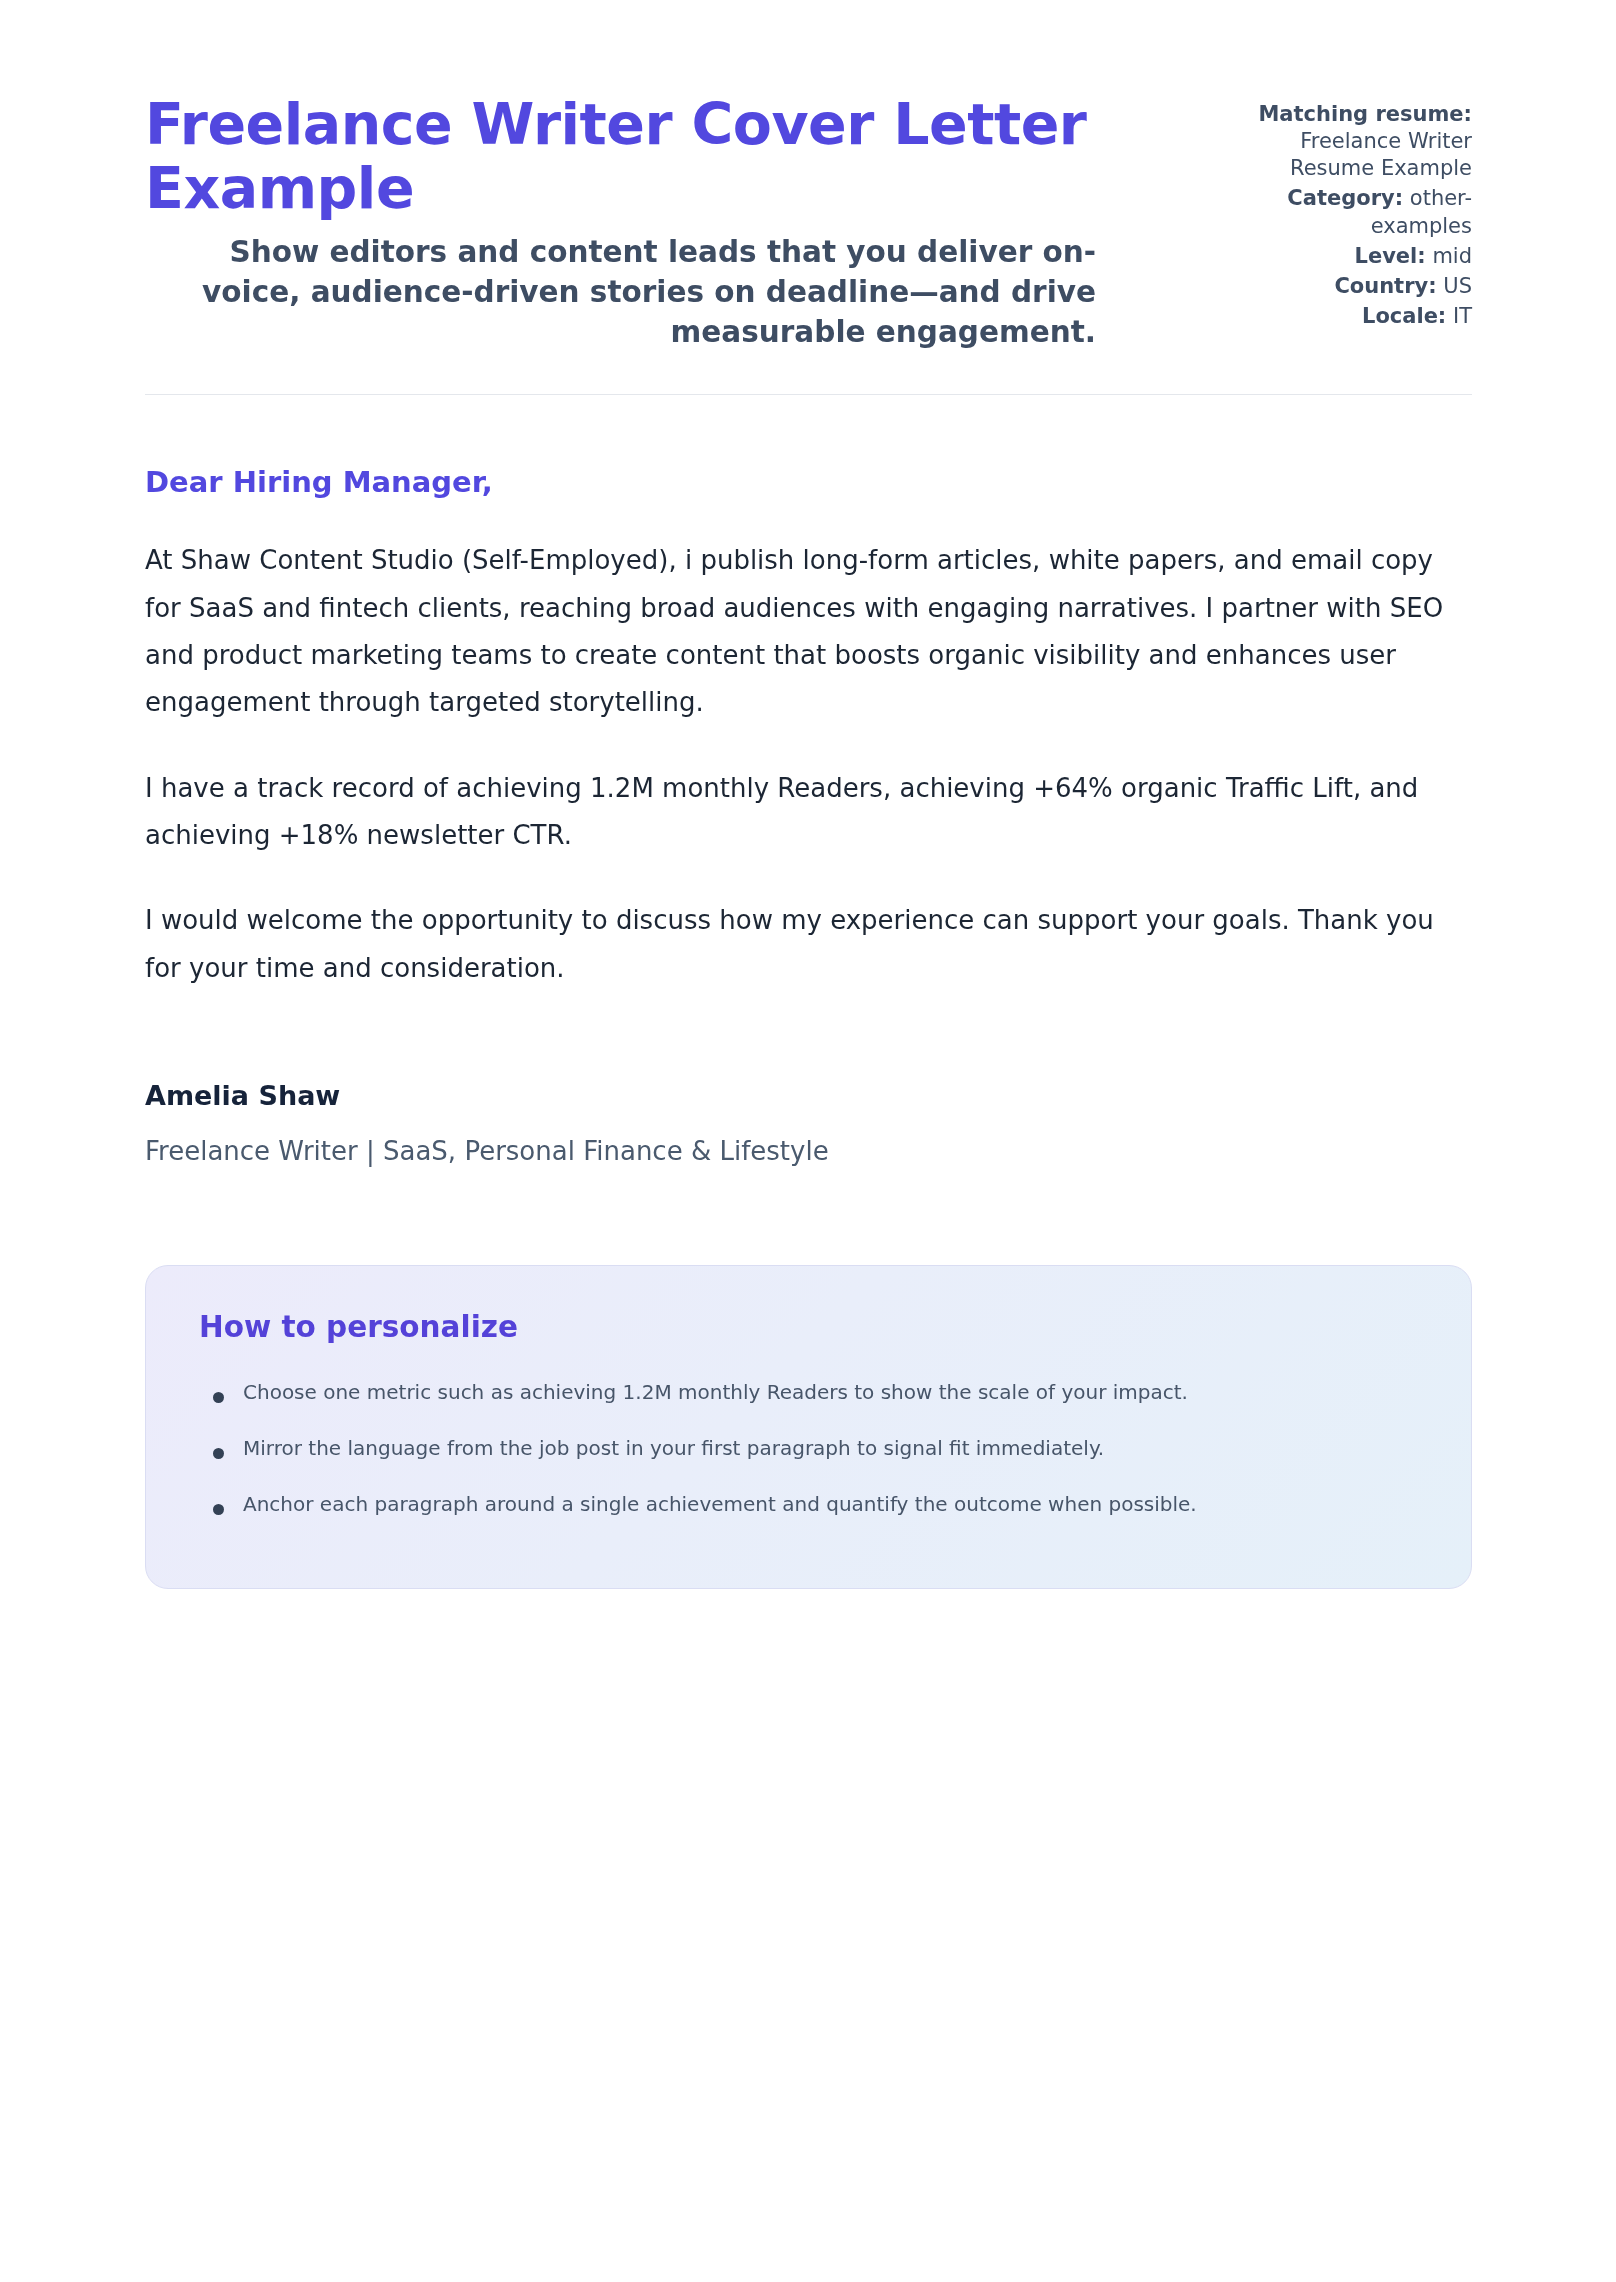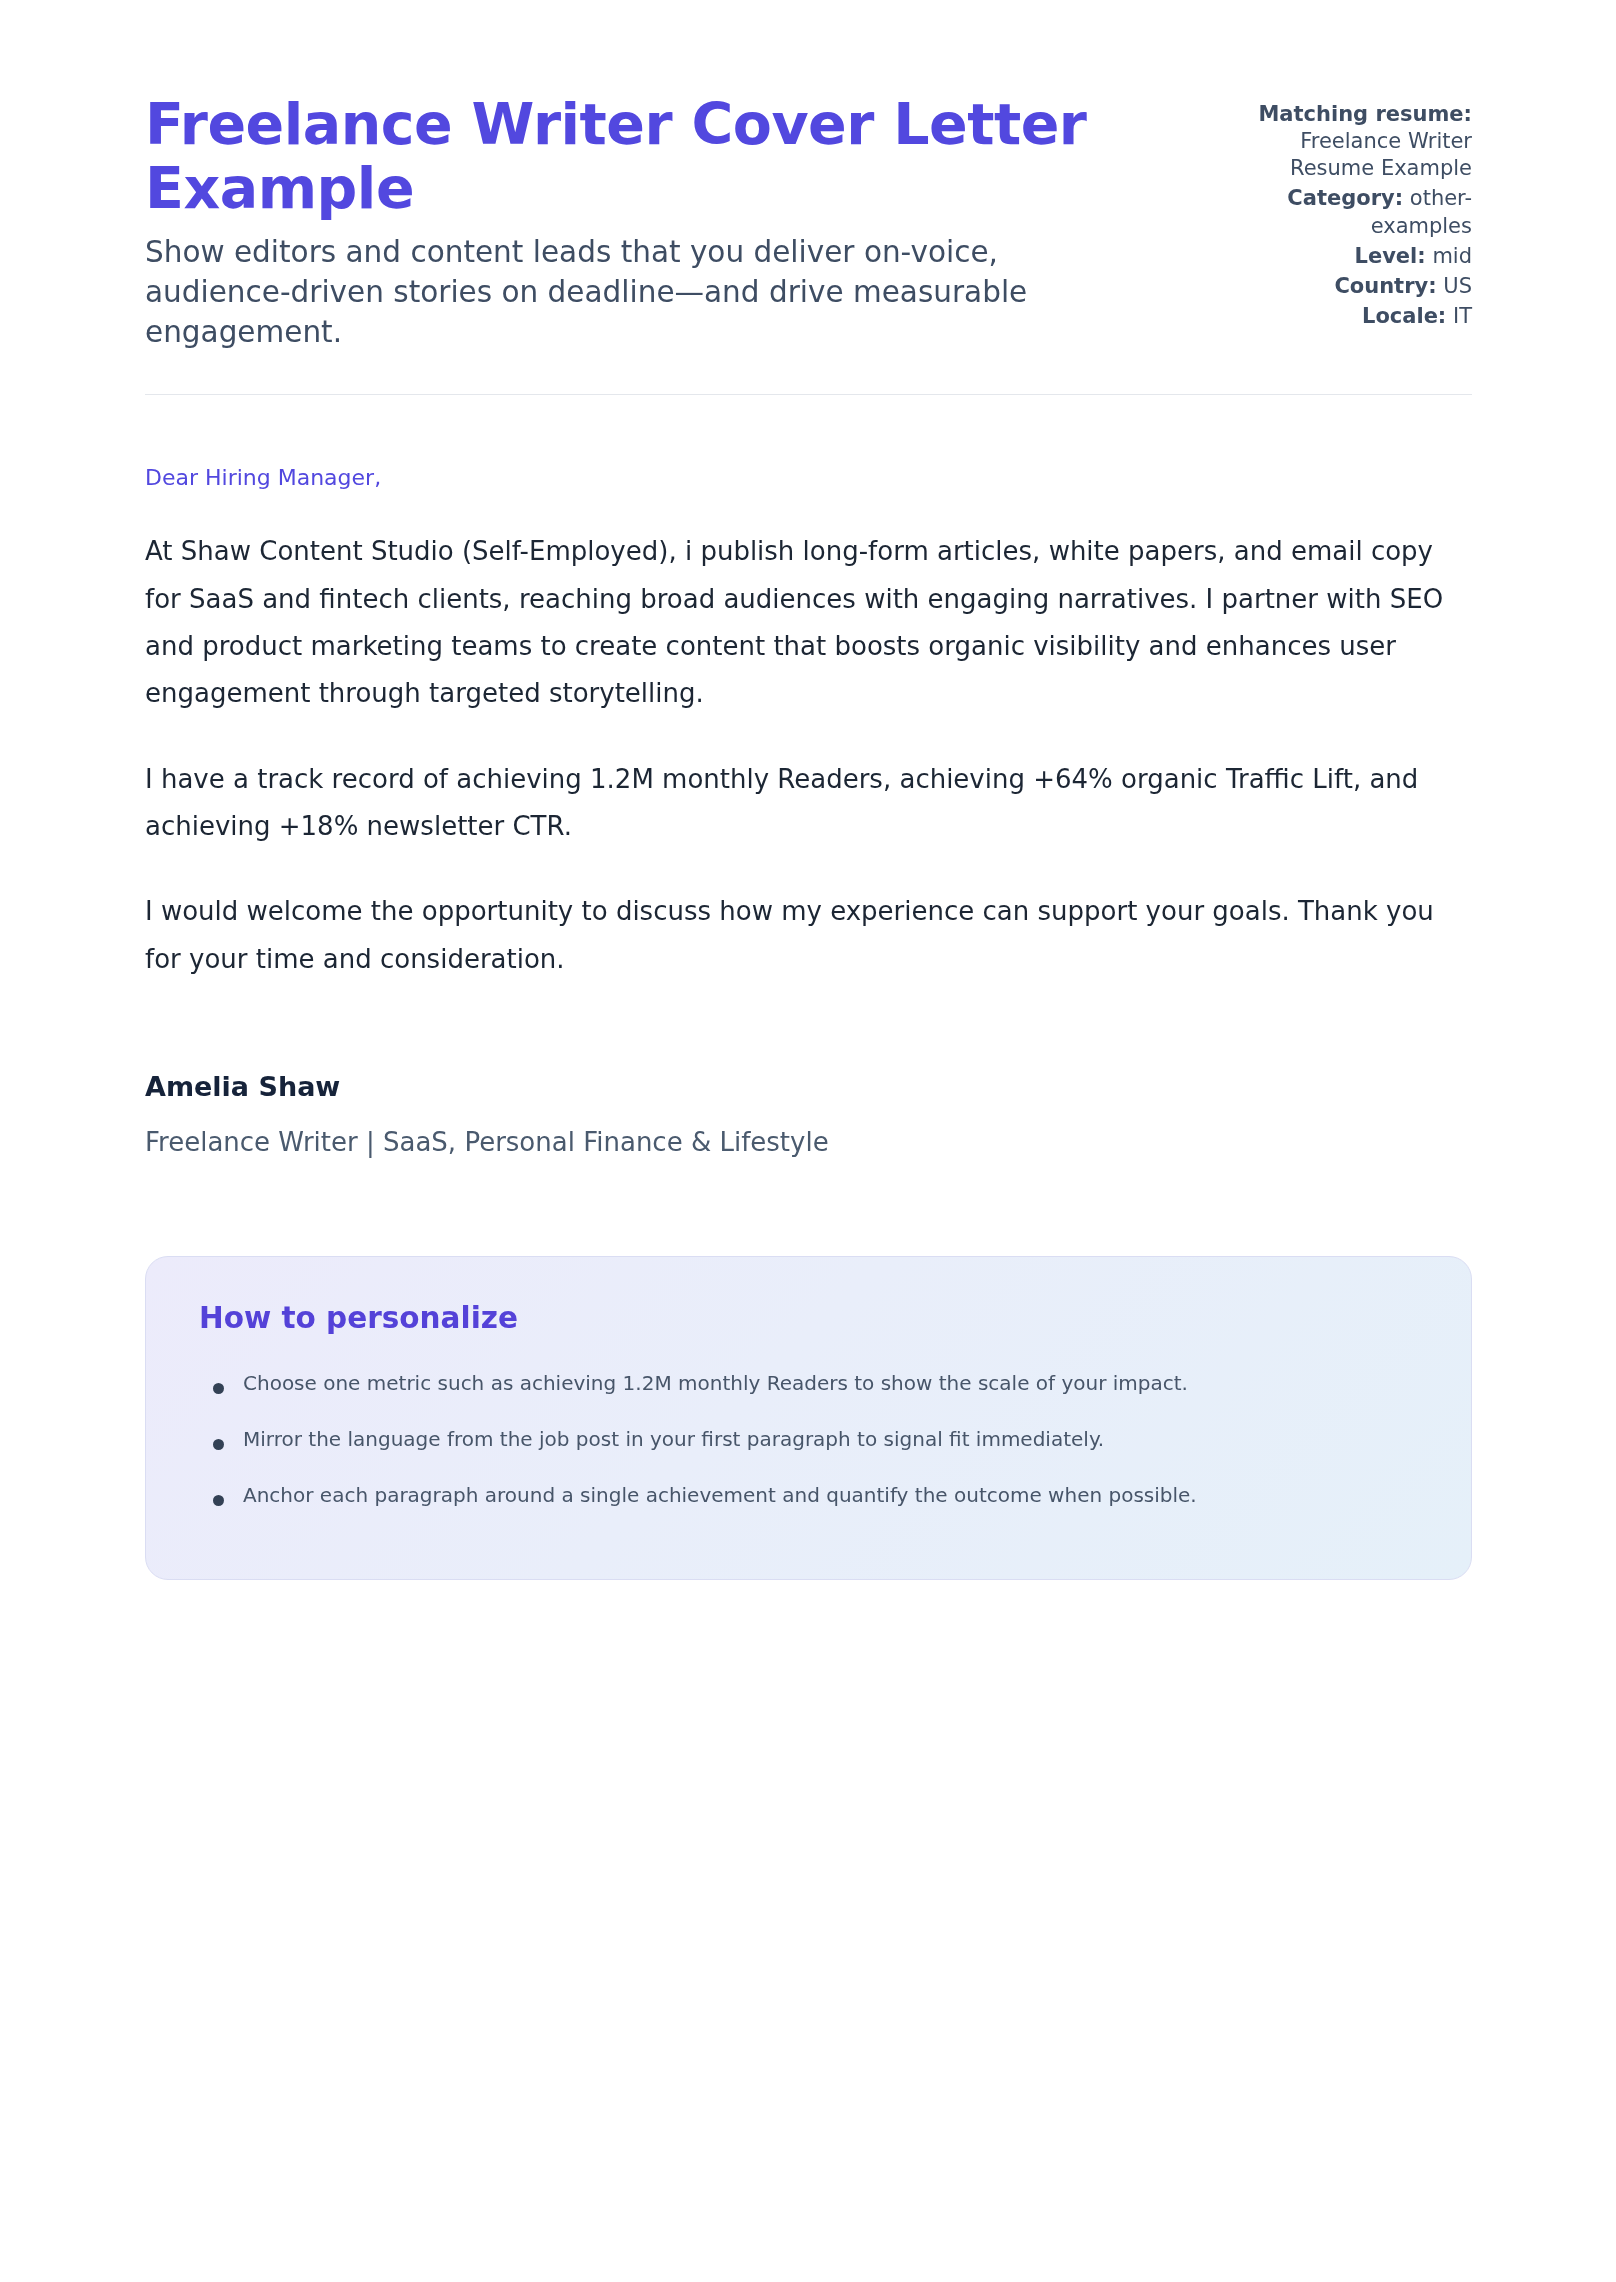--- a/index.html
+++ b/index.html
@@ -34,24 +34,25 @@
     font-size: 57px;
     font-weight: bold;
     line-height: 1.12;
     letter-spacing: -0.5px;
     color: #5248DF;
     max-width: 1065px;
   }
   .subtitle {
     margin: 11.4px 0 0 0;
     font-size: 29.5px;
-    font-weight: normal;
+    font-weight: bold;
     line-height: 1.36;
     color: #3E4D63;
     max-width: 951px;
+    text-align: right;
   }
   .header-meta {
     flex: 0 0 240px;
     text-align: right;
     font-size: 21px;
     line-height: 1.3;
     color: #3E4D63;
     padding-top: 7.6px;
   }
   .meta-item { margin-bottom: 2.9px; }
@@ -60,22 +61,22 @@
   
   .divider {
     border: none;
     border-top: 1.9px solid #E4E7EC;
     margin: 42px 0 0 0;
   }
 
   
   .greeting {
     margin: 70px 0 17px 0;
-    font-size: 22px;
-    font-weight: normal;
+    font-size: 29px;
+    font-weight: bold;
     color: #5248DF;
   }
   .para {
     margin: 38px 0 0 0;
     font-size: 26px;
     line-height: 1.82;
     color: #1C2634;
     max-width: 1328px;
   }
   .para.first { margin-top: 34px; }

